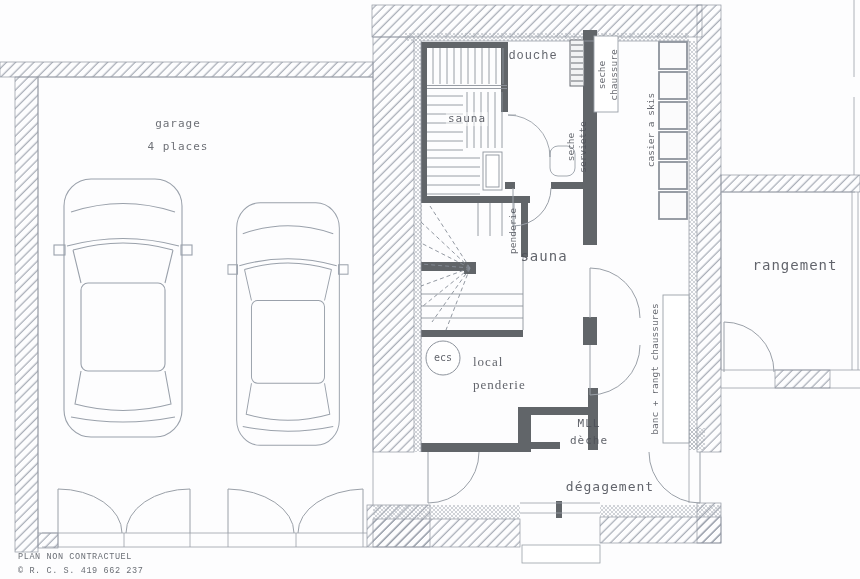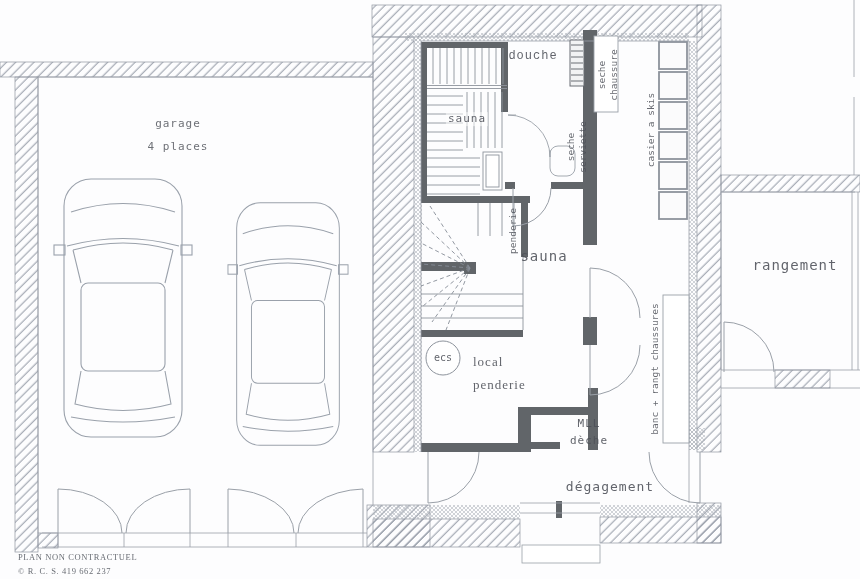--- a/index.html
+++ b/index.html
@@ -13,21 +13,21 @@
   .f17{font-size:11px;font-weight:400;color:#5a5d64;}
   .f15{font-size:13px;}
   .f14{font-size:14px;}
   .f13{font-size:13px;}
   .f12{font-size:12px;font-family:Liberation Mono, monospace;}
   .f11{font-size:11px;margin-left:16px;}
   .f9{font-size:9.5px;letter-spacing:0;}
   .f8{font-size:10px;letter-spacing:0;}
   .bg{background:rgba(255,255,255,.6);padding:0 2px;}
   .leftal{transform:none;text-align:left;font-family:Liberation Serif, serif;}
-  .footer{position:absolute;font-family:Liberation Serif, serif;font-size:8.5px;
+  .footer{position:absolute;font-family:Liberation Mono, monospace;font-size:8.5px;
           color:#6a6e75;letter-spacing:.6px;white-space:nowrap;}
 </style>
 </head>
 <body>
 
 <div id="stage">
 
 <svg id="plansvg" width="860" height="579" viewBox="0 0 860 579">
   <defs>
     <pattern id="hatch" width="6.5" height="6.5" patternUnits="userSpaceOnUse" patternTransform="rotate(45)">

